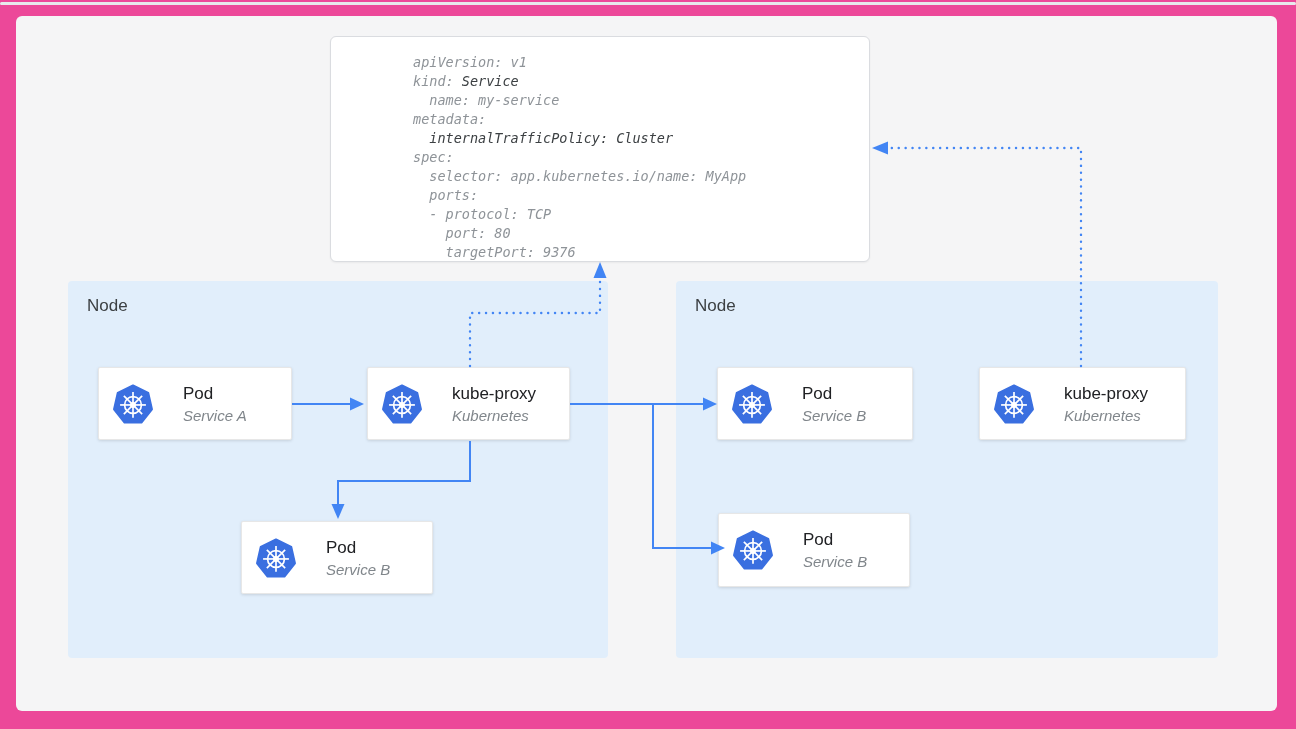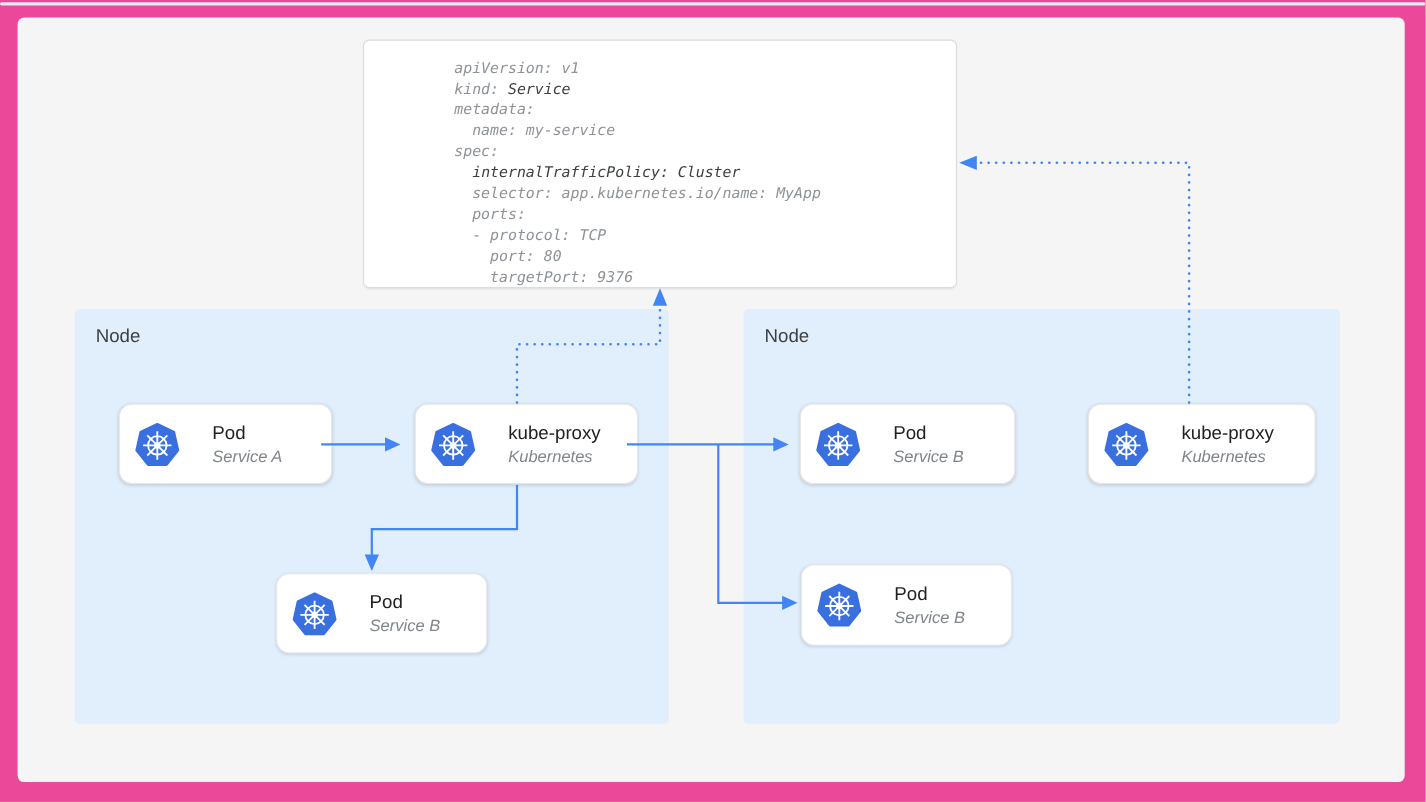--- a/index.html
+++ b/index.html
@@ -35,23 +35,23 @@
   }
   .node-box.left{left:68px;width:540px;}
   .node-box.right{left:676px;width:542px;}
   .node-label{
     position:absolute;left:19px;top:15px;
     font-size:17px;color:#3c4043;
   }
   
   .card{
     position:absolute;height:73px;box-sizing:border-box;
-    background:#ffffff;border:1px solid #e7e7e7;border-radius:12px;
+    background:#ffffff;border:1px solid #e7e7e7;border-radius:2px;
     box-shadow:0 1px 3px rgba(0,0,0,.12);
-    display:flex;align-items:center;padding-left:13px;margin-left:10px;
+    display:flex;align-items:center;padding-left:13px;
   }
   .card .icon-wrap{width:42px;height:42px;flex:0 0 auto;}
   .card .txt{margin-left:29px;}
   .card-title{font-size:17px;line-height:21px;color:#202124;}
   .card-sub{font-size:15px;line-height:19px;color:#80868b;margin-top:2px;font-style:italic;}
   #card-pod-a{left:98px;top:367px;width:194px;}
   #card-kproxy-l{left:367px;top:367px;width:203px;}
   #card-pod-b-l{left:241px;top:521px;width:192px;}
   #card-pod-b-r1{left:717px;top:367px;width:196px;}
   #card-pod-b-r2{left:718px;top:513px;width:192px;height:74px;}
@@ -63,24 +63,24 @@
 <body>
 
 <div id="stage">
 
   <div class="top-border"></div>
   <div class="panel"></div>
 
   <div class="yaml-card">
     <div class="yaml-line"><span>apiVersion: v1</span><span class="b"></span></div>
     <div class="yaml-line"><span>kind: </span><span class="b">Service</span></div>
+    <div class="yaml-line"><span>  name: my-service</span><span class="b"></span></div>
     <div class="yaml-line"><span>metadata:</span><span class="b"></span></div>
-    <div class="yaml-line"><span>  name: my-service</span><span class="b"></span></div>
+    <div class="yaml-line"><span>  </span><span class="b">internalTrafficPolicy: Cluster</span></div>
     <div class="yaml-line"><span>spec:</span><span class="b"></span></div>
-    <div class="yaml-line"><span>  </span><span class="b">internalTrafficPolicy: Cluster</span></div>
     <div class="yaml-line"><span>  selector: app.kubernetes.io/name: MyApp</span><span class="b"></span></div>
     <div class="yaml-line"><span>  ports:</span><span class="b"></span></div>
     <div class="yaml-line"><span>  - protocol: TCP</span><span class="b"></span></div>
     <div class="yaml-line"><span>    port: 80</span><span class="b"></span></div>
     <div class="yaml-line"><span>    targetPort: 9376</span><span class="b"></span></div>
   </div>
 
   <div class="node-box left">
     <div class="node-label">Node</div>
   </div>

